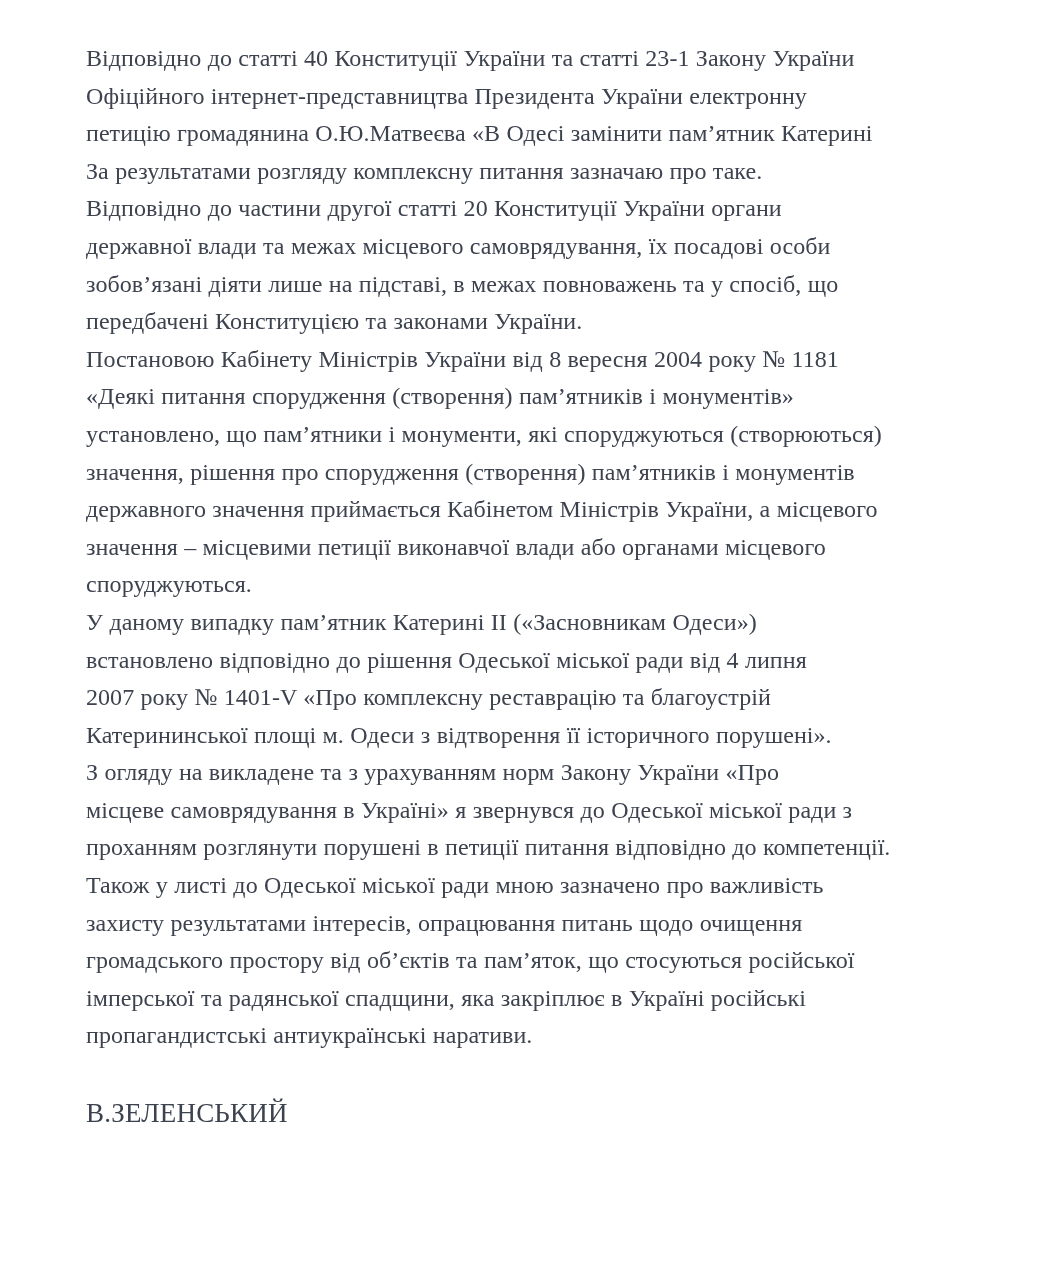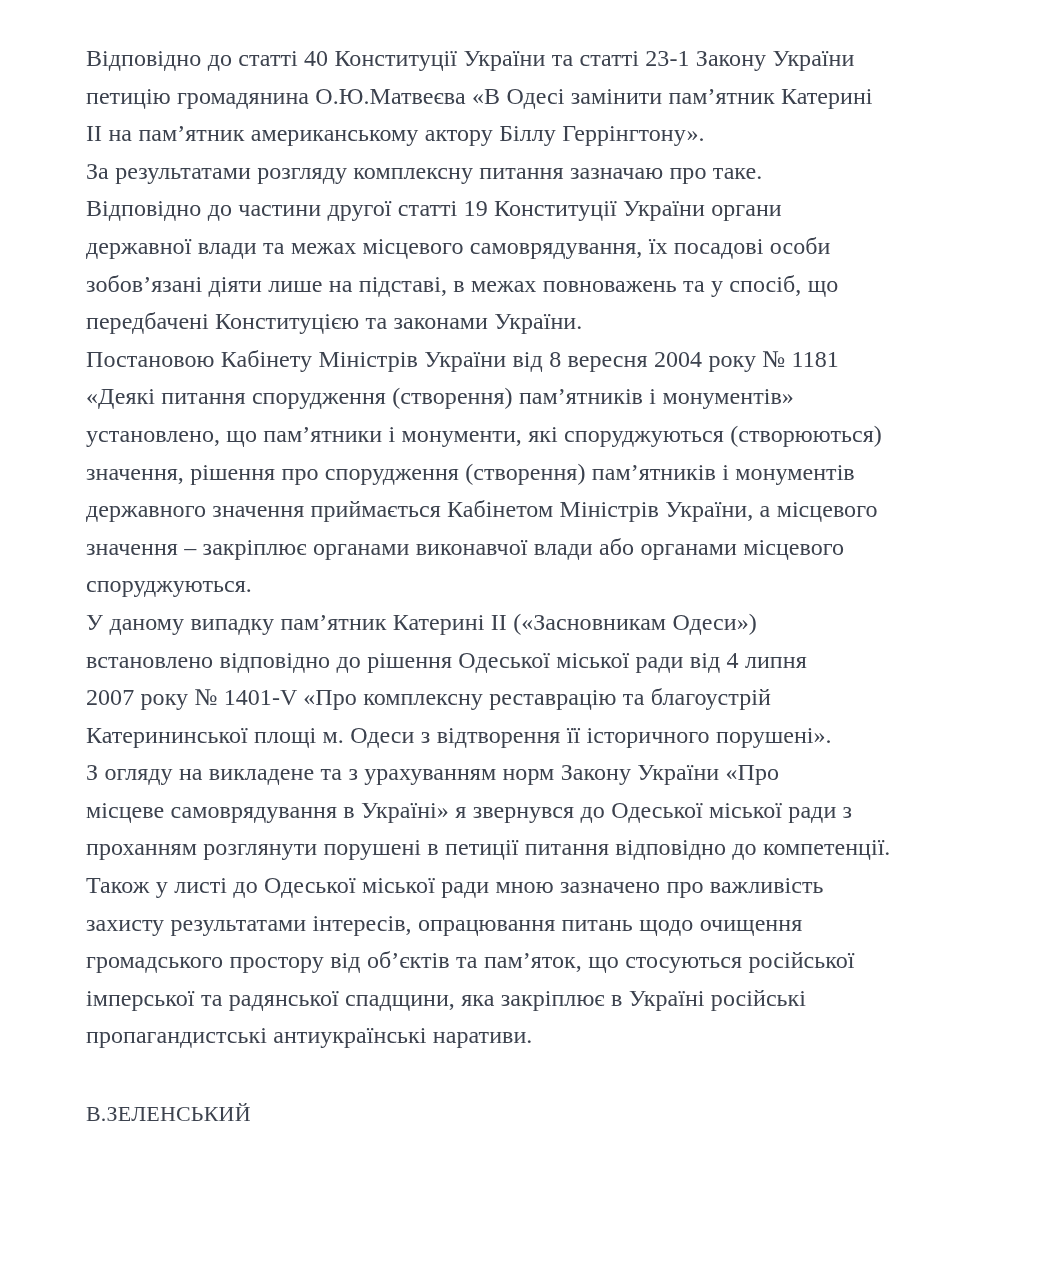--- a/index.html
+++ b/index.html
@@ -51,52 +51,52 @@
   #signature-block {
     display: block;
     margin-top: 37.6px;
     padding-top: 2px;
   }
 
   #signature-name {
     display: block;
     white-space: nowrap;
     color: #3c424e;
-    font-size: 22px;
+    font-size: 27px;
     line-height: 37.6px;
     letter-spacing: 0.2px;
   }
 </style>
 </head>
 <body style="background: rgb(255, 255, 255);">
 
 <div id="document-page" style="background: rgb(255, 255, 255);">
 
   <div id="letter-body" style="color: rgb(60, 66, 78);">
       <div class="letter-paragraph">
         <span class="letter-line">Відповідно до статті 40 Конституції України та статті 23-1 Закону України</span>
+        <span class="letter-line">Офіційного інтернет-представництва Президента України електронну</span>
         <span class="letter-line">петицію громадянина О.Ю.Матвеєва «В Одесі замінити пам’ятник Катерині</span>
-        <span class="letter-line">II на пам’ятник американському актору Біллу Геррінгтону».</span>
       </div>
       <div class="letter-paragraph">
         <span class="letter-line">За результатами розгляду комплексну питання зазначаю про таке.</span>
       </div>
       <div class="letter-paragraph">
-        <span class="letter-line">Відповідно до частини другої статті 19 Конституції України органи</span>
+        <span class="letter-line">Відповідно до частини другої статті 20 Конституції України органи</span>
         <span class="letter-line">державної влади та межах місцевого самоврядування, їх посадові особи</span>
         <span class="letter-line">зобов’язані діяти лише на підставі, в межах повноважень та у спосіб, що</span>
         <span class="letter-line">передбачені Конституцією та законами України.</span>
       </div>
       <div class="letter-paragraph">
         <span class="letter-line">Постановою Кабінету Міністрів України від 8 вересня 2004 року № 1181</span>
         <span class="letter-line">«Деякі питання спорудження (створення) пам’ятників і монументів»</span>
         <span class="letter-line">установлено, що пам’ятники і монументи, які споруджуються (створюються)</span>
         <span class="letter-line">значення, рішення про спорудження (створення) пам’ятників і монументів</span>
         <span class="letter-line">державного значення приймається Кабінетом Міністрів України, а місцевого</span>
-        <span class="letter-line">значення – закріплює органами виконавчої влади або органами місцевого</span>
+        <span class="letter-line">значення – місцевими петиції виконавчої влади або органами місцевого</span>
         <span class="letter-line">споруджуються.</span>
       </div>
       <div class="letter-paragraph">
         <span class="letter-line">У даному випадку пам’ятник Катерині II («Засновникам Одеси»)</span>
         <span class="letter-line">встановлено відповідно до рішення Одеської міської ради від 4 липня</span>
         <span class="letter-line">2007 року № 1401-V «Про комплексну реставрацію та благоустрій</span>
         <span class="letter-line">Катерининської площі м. Одеси з відтворення її історичного порушені».</span>
       </div>
       <div class="letter-paragraph">
         <span class="letter-line">З огляду на викладене та з урахуванням норм Закону України «Про</span>

